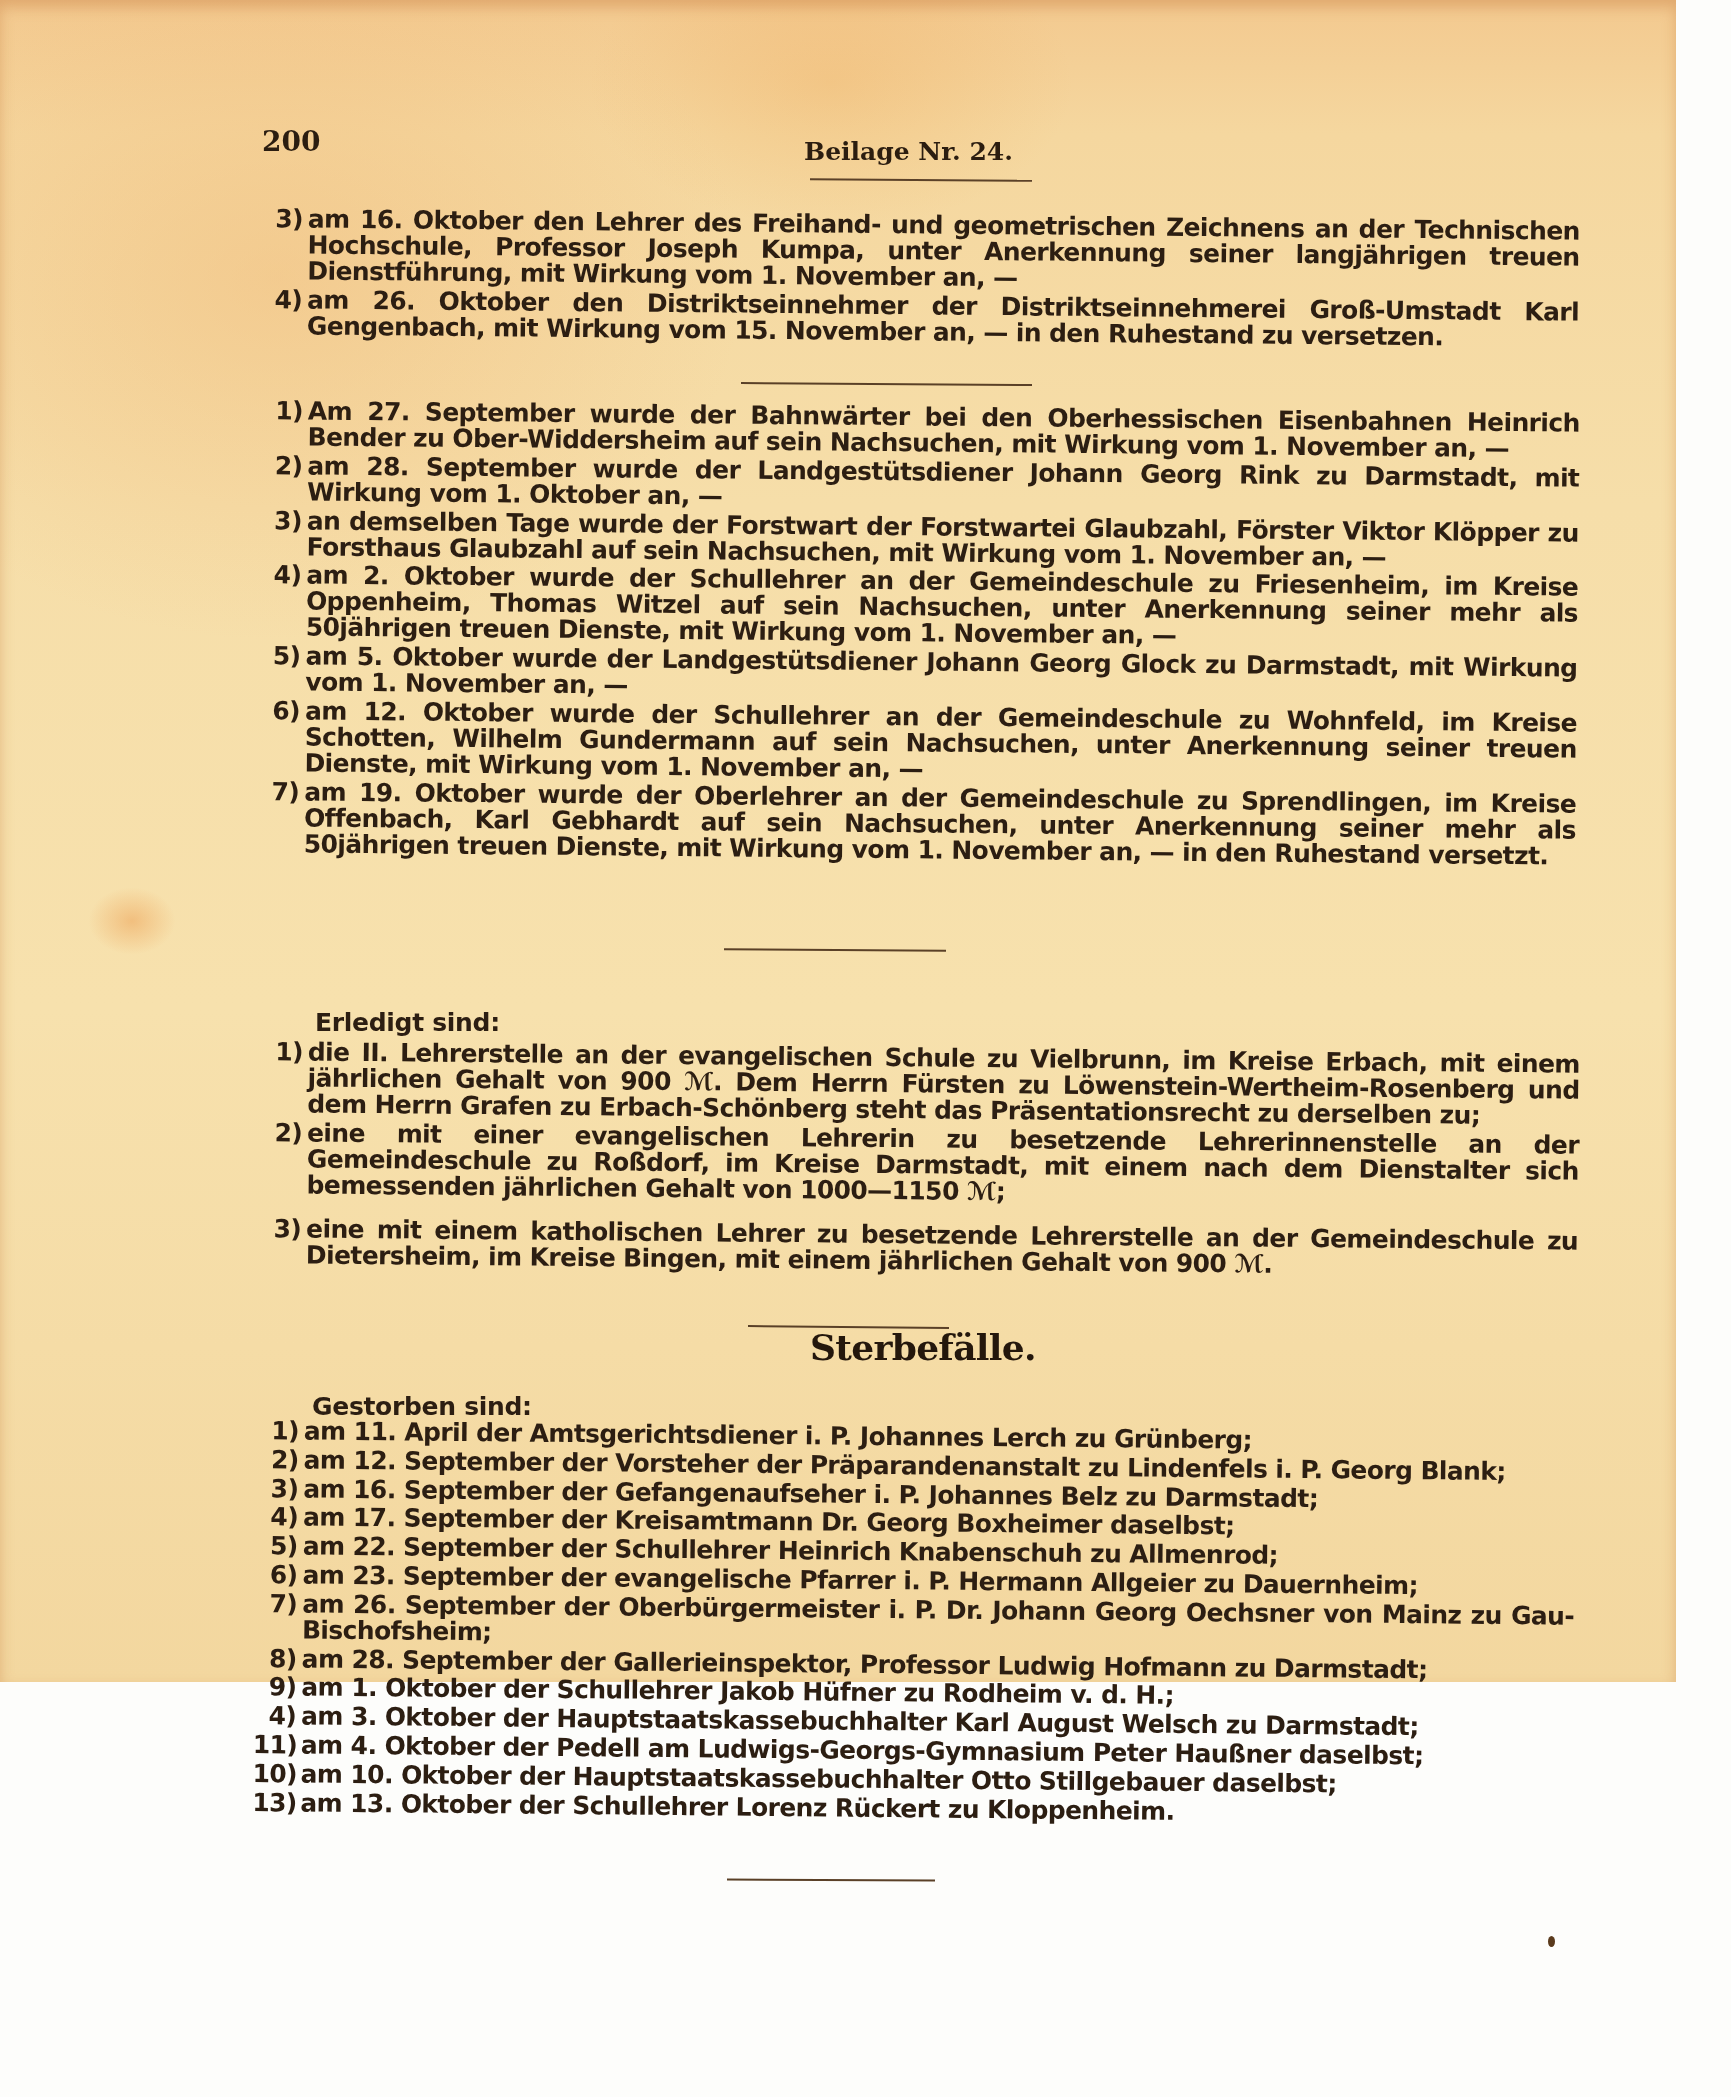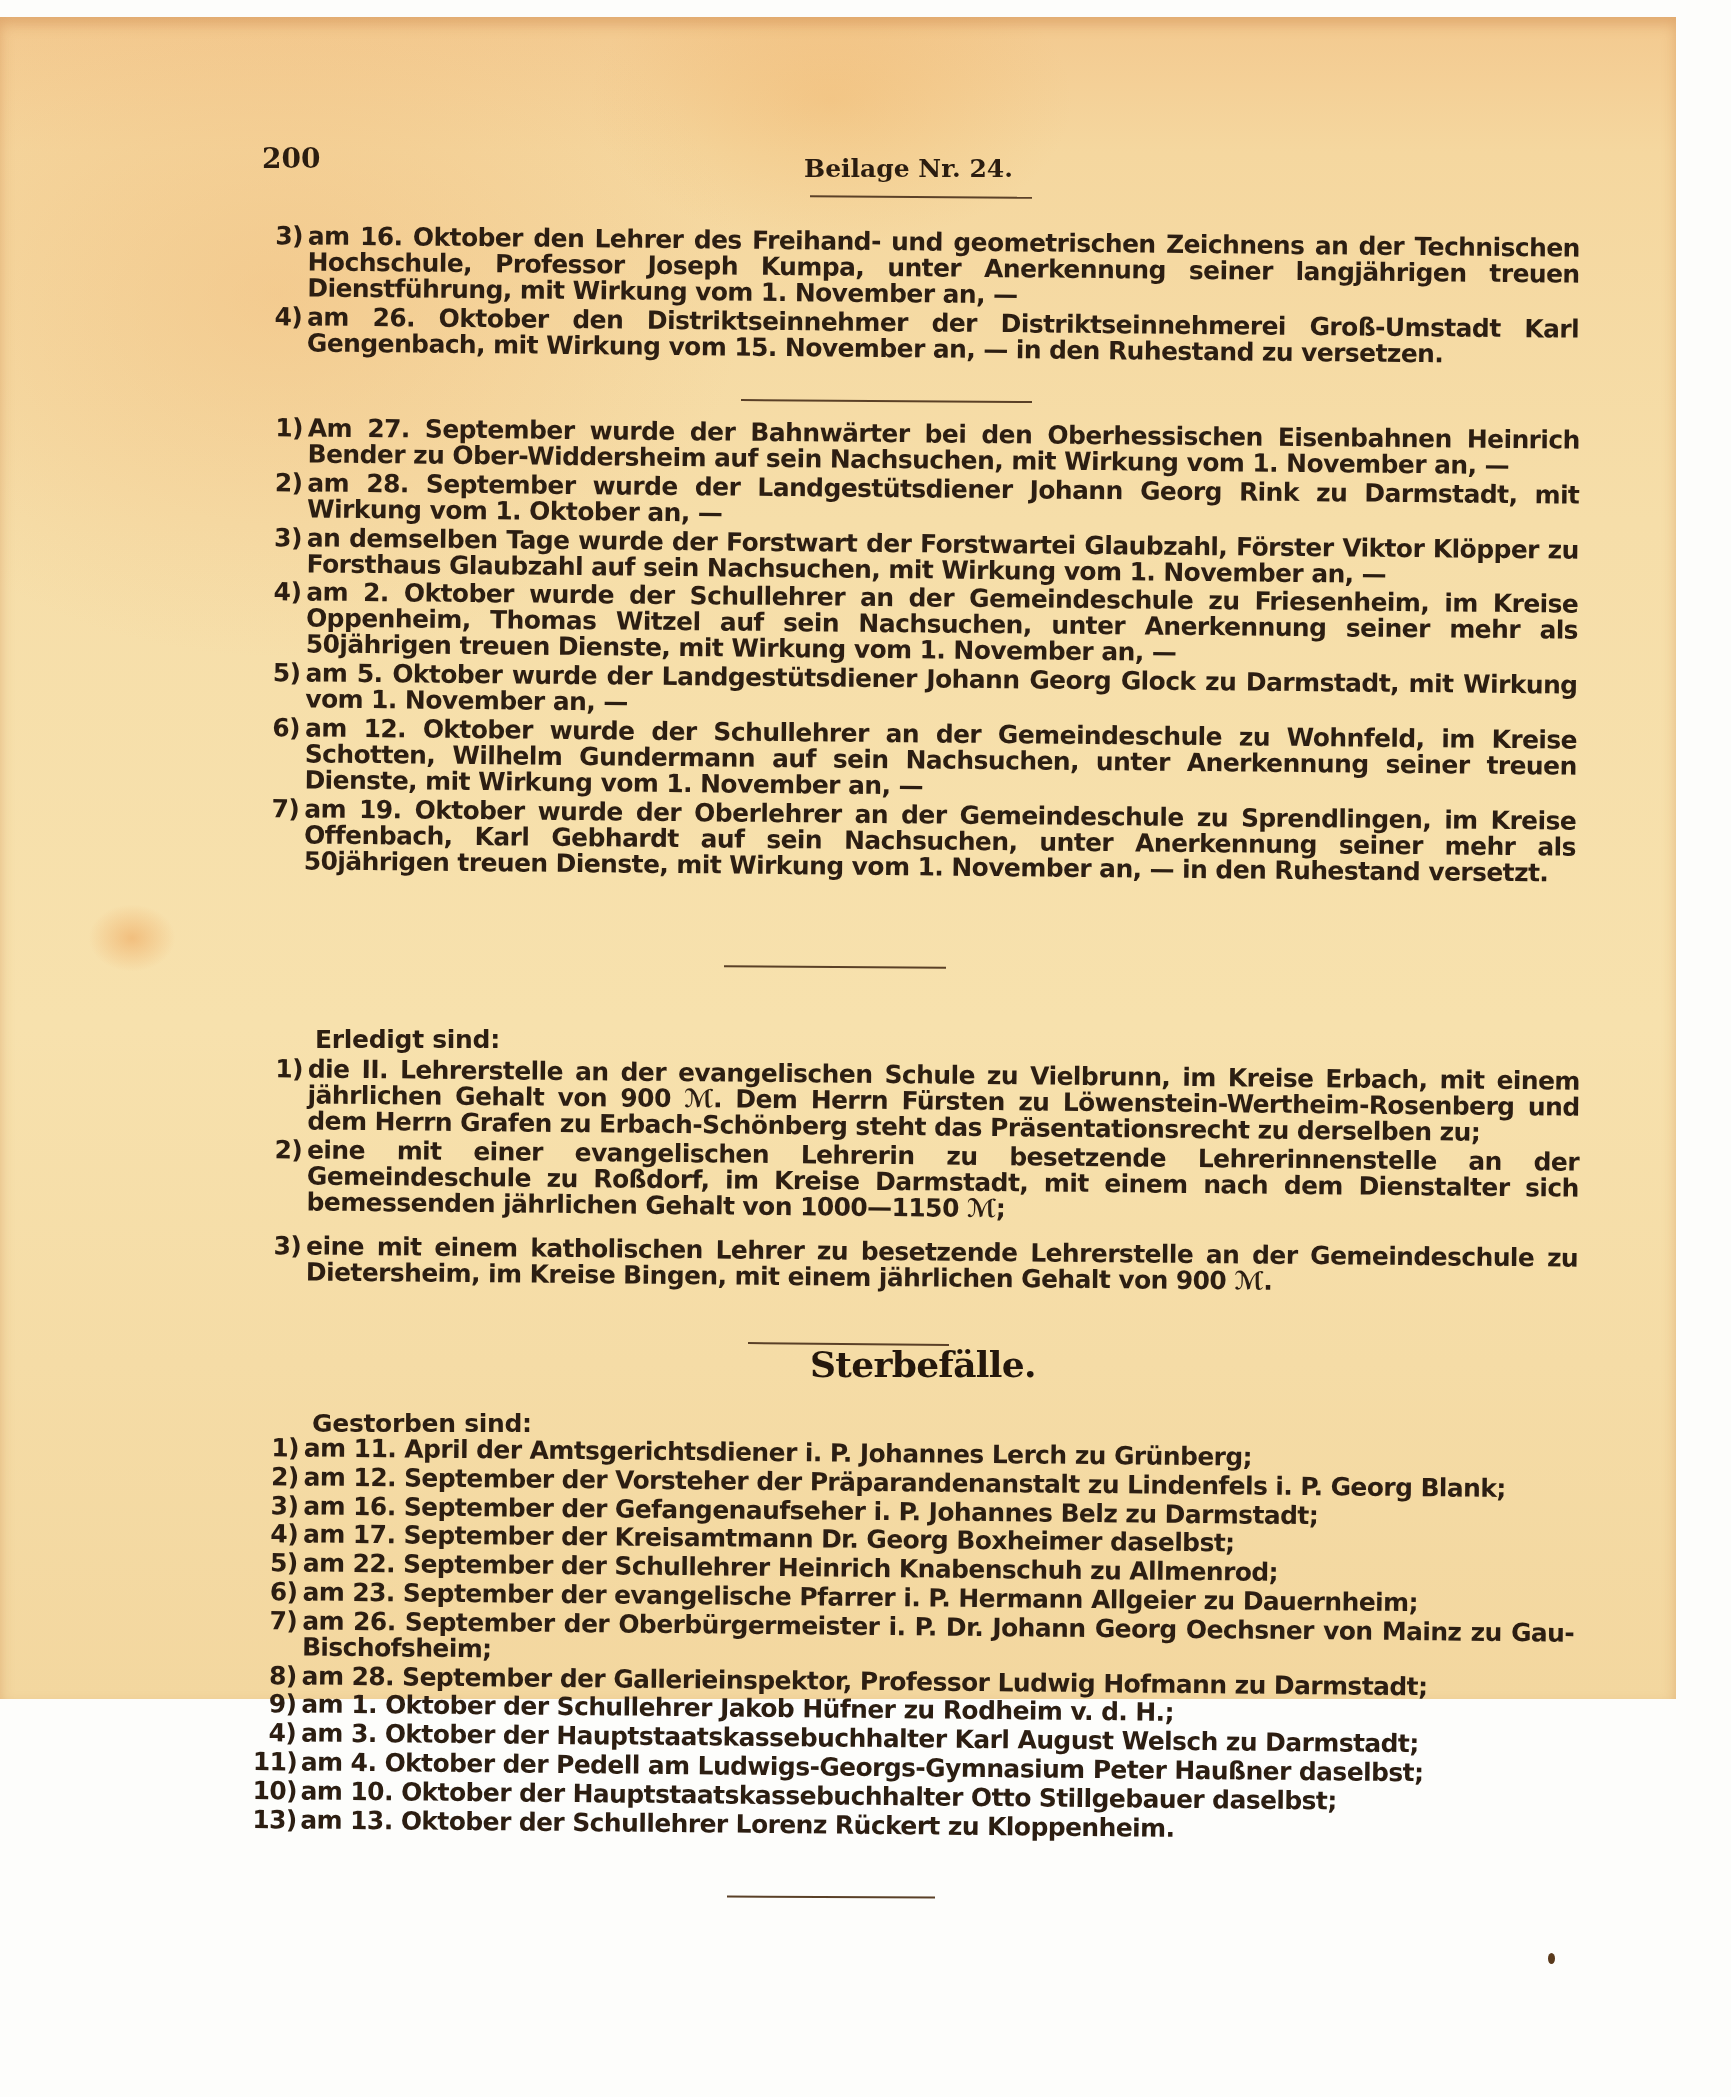--- a/index.html
+++ b/index.html
@@ -11,21 +11,20 @@
   }
   .page {
     position:absolute; left:0; top:0; width:1676px; height:1682px;
     background:
       radial-gradient(ellipse 152px 111px at 1517px 1995px, rgba(232,170,90,0.35), transparent 70%),
       radial-gradient(ellipse 62px 48px at 132px 921px, rgba(235,150,70,0.45), transparent 70%),
       radial-gradient(ellipse 346px 208px at 831px 83px, rgba(238,170,90,0.30), transparent 70%),
       radial-gradient(ellipse 623px 485px at 277px 277px, rgba(240,185,120,0.45), transparent 75%),
       linear-gradient(180deg, #f3c98f 0%, #f5d79f 8%, #f6dea9 30%, #f7e1ad 60%, #f3d79f 100%);
     box-shadow: inset 0 7px 14px rgba(190,110,50,0.35);
-    margin-top: 17px;
   }
   .folio { position:absolute; top:125px; left:262px; font-size:28px; font-weight:bold; color:#2b1d10; }
   .running-head { position:absolute; top:137px; left:804px; font-size:25px; font-weight:bold; color:#2b1d10; }
   .running-rule { position:absolute; top:179px; left:810px; width:222px; height:2.1px; background:#5b4128; transform:rotate(0.4deg); }
 
   .block { position:absolute; left:260px; width:1320px; transform:rotate(0.55deg); transform-origin:left top; }
   .item { position:relative; padding-left:48px; font-size:25px; line-height:26px; font-family:"DejaVu Sans", sans-serif; font-weight:bold; letter-spacing:-0.6px; color:#2c1e12; text-align:justify; }
   .item .num { position:absolute; left:0; top:0; width:43px; text-align:right; }
   .item + .item { margin-top:2.8px; }
   .gap { height:18px; }

